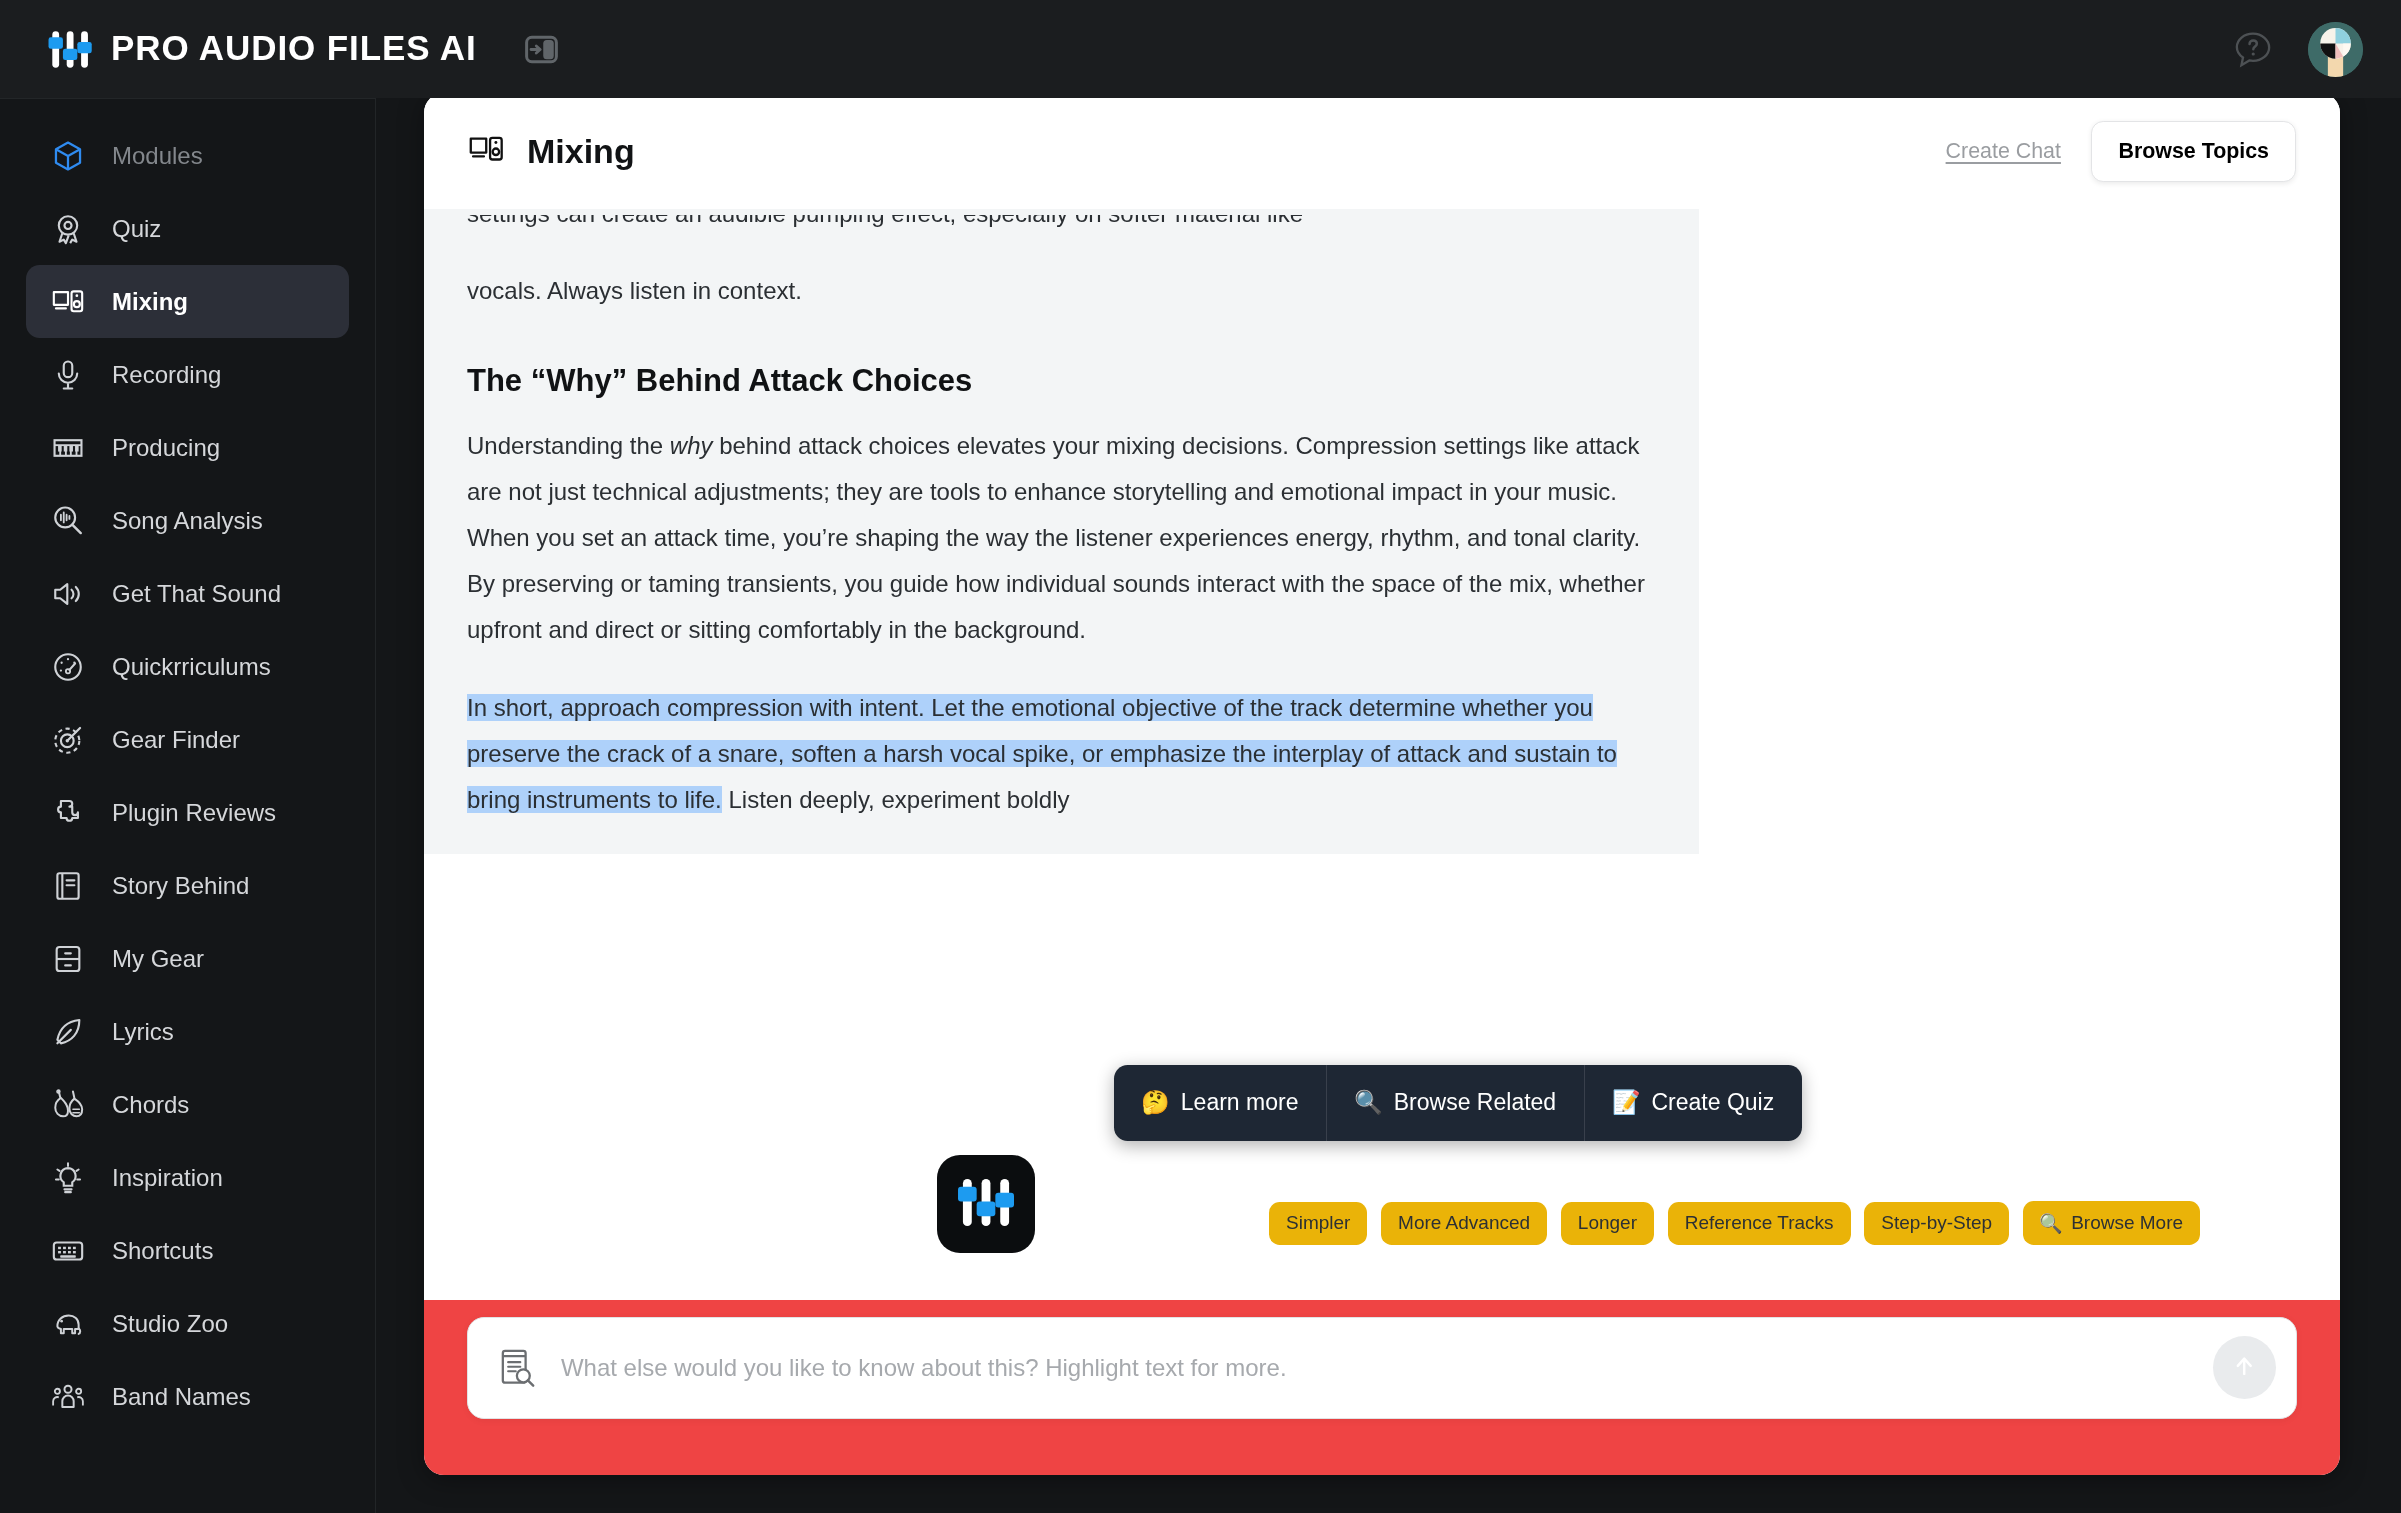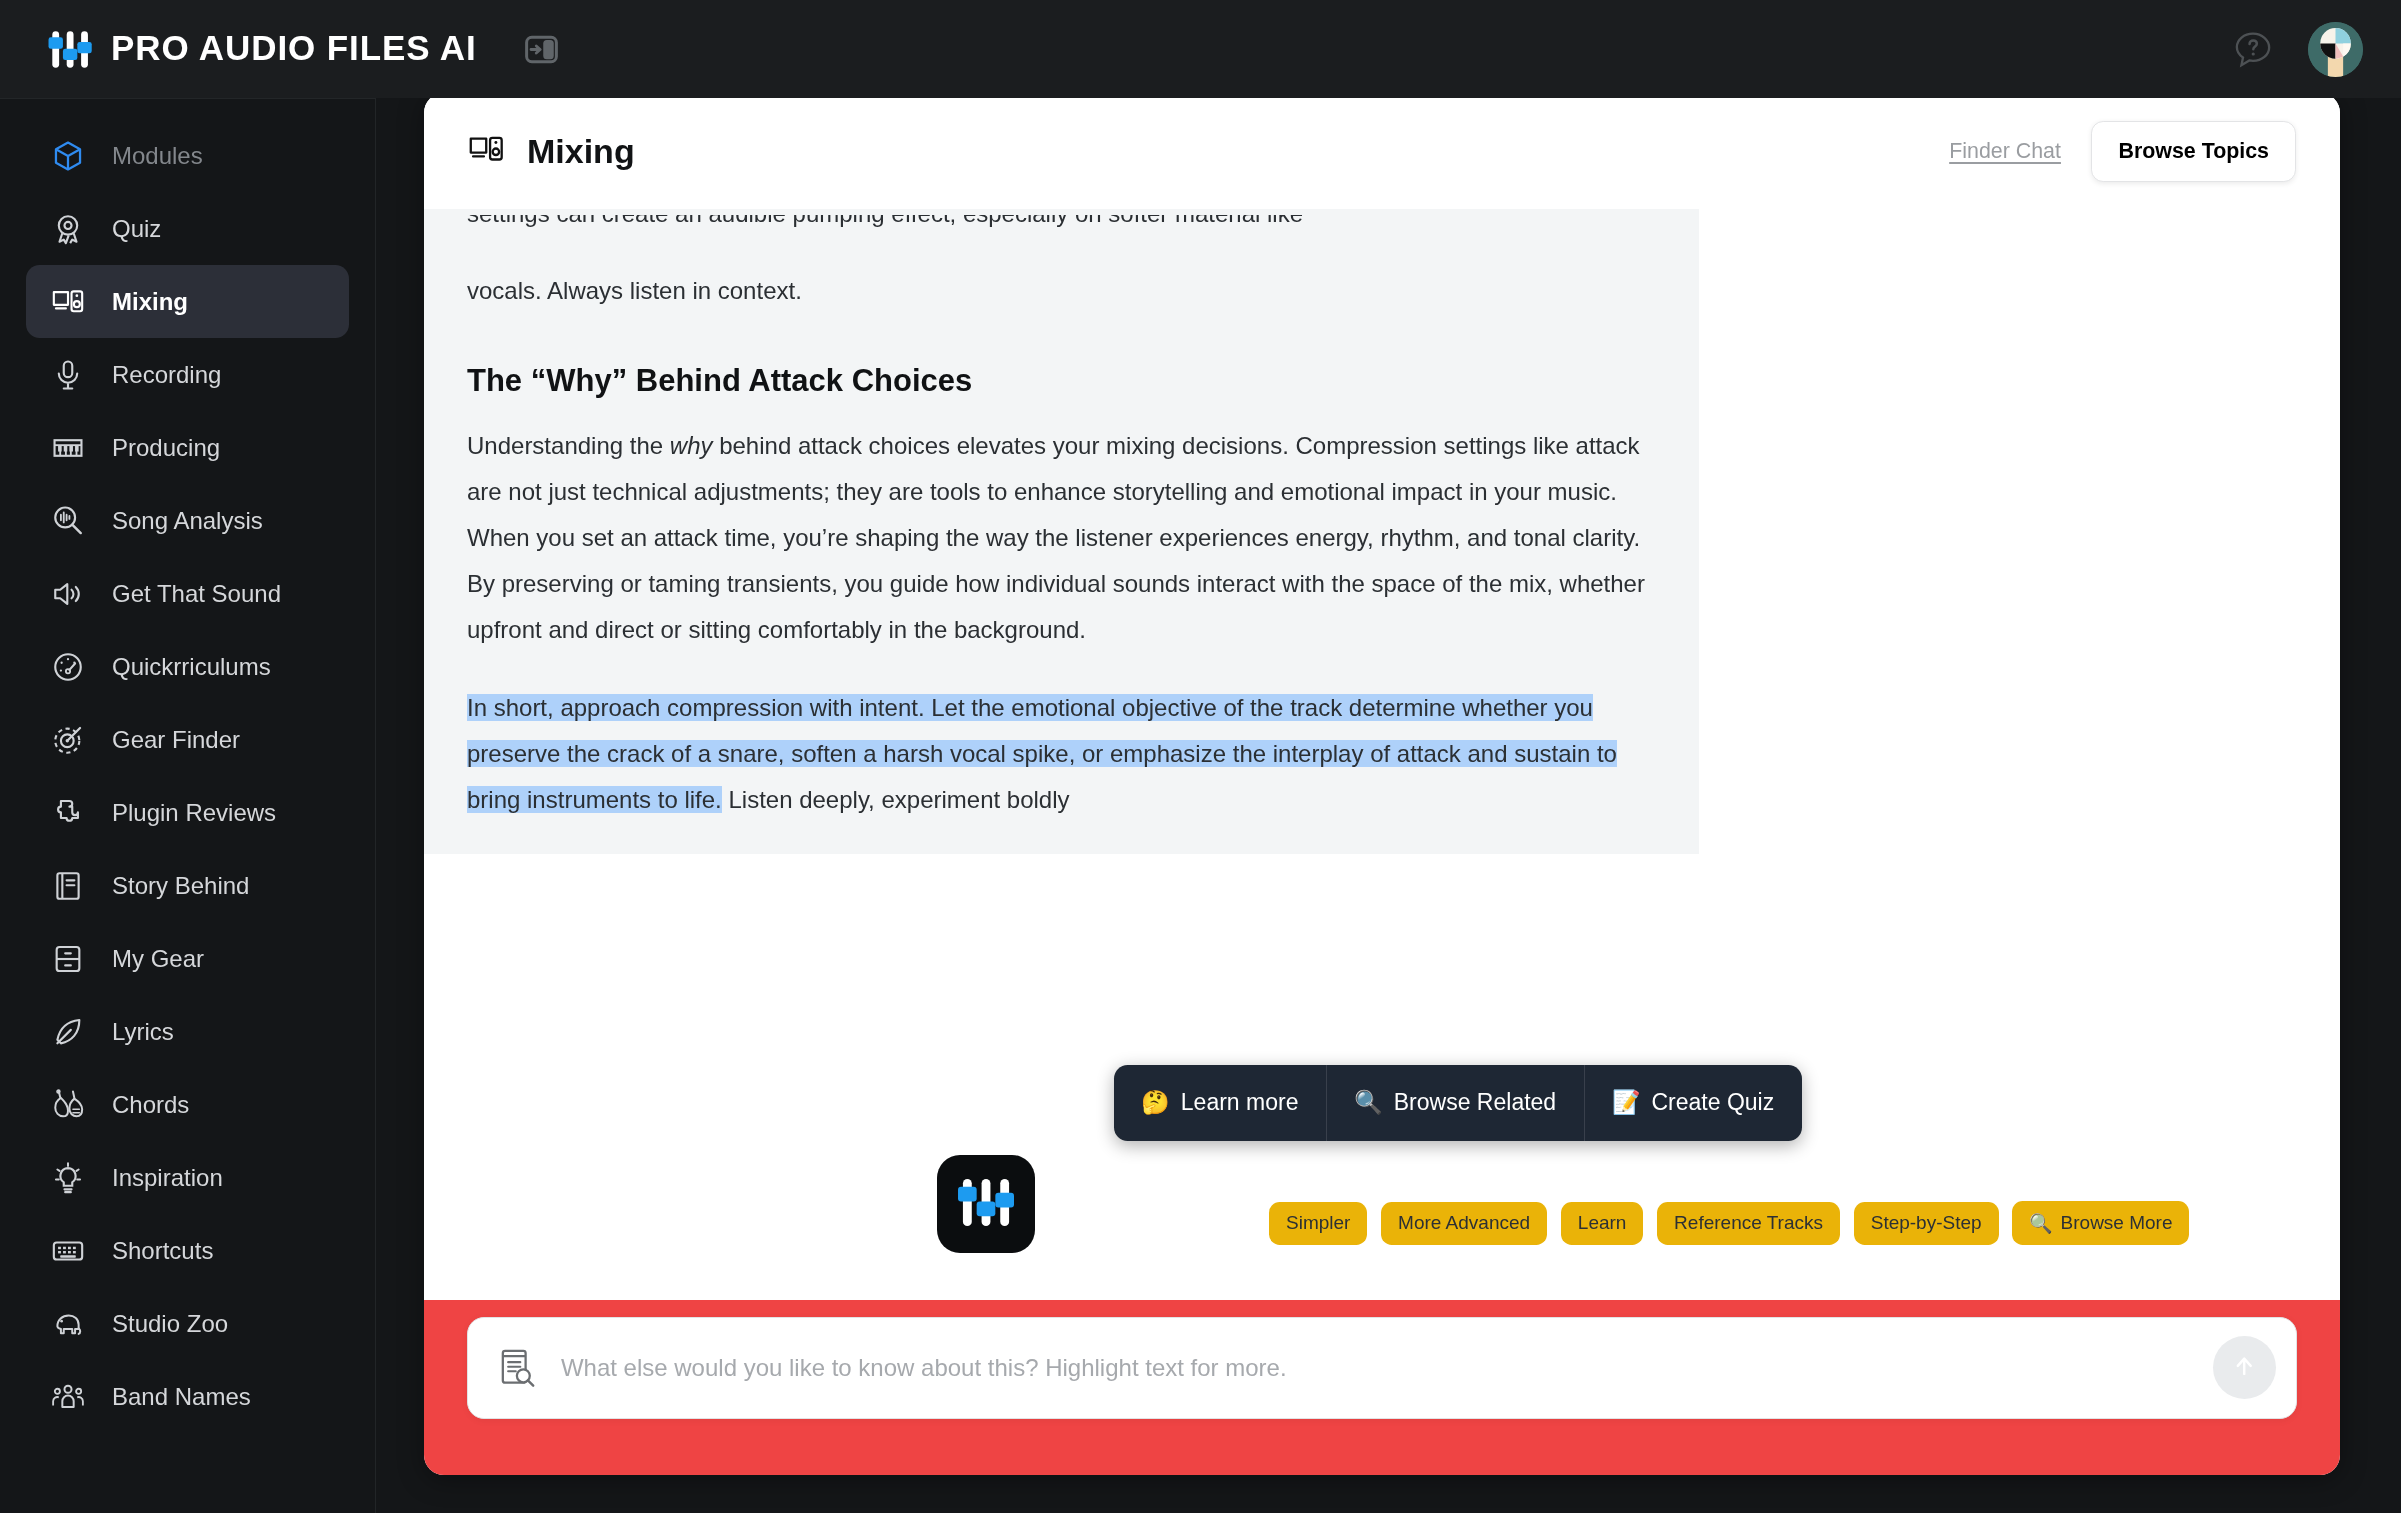--- a/index.html
+++ b/index.html
@@ -454,21 +454,21 @@
             <path d="M3 6h20v18H3z" fill="none" stroke="#111" stroke-width="3" stroke-linejoin="round"></path>
             <path d="M6 29h14" stroke="#111" stroke-width="3" stroke-linecap="round"></path>
             <rect x="28" y="5" width="15" height="28" rx="3" fill="none" stroke="#111" stroke-width="3"></rect>
             <circle cx="35.5" cy="11" r="1.9" fill="#111"></circle>
             <circle cx="35.5" cy="23" r="4.2" fill="none" stroke="#111" stroke-width="3"></circle>
           </svg>
         </span>
         <span class="panel-title-txt">Mixing</span>
       </div>
       <div class="panel-head-right">
-        <span class="clear-chat">Finder Chat</span>
+        <span class="clear-chat">Create Chat</span>
         <button class="browse-topics">Browse Topics</button>
       </div>
     </div>
 
     <div class="chat-body">
 
       <div class="msg-card">
         <div class="msg-inner">
           <div class="clip-top">
             <div class="p-txt">settings can create an audible pumping effect, especially on softer material like</div>
@@ -516,21 +516,21 @@
       </div>
 
       <div class="chips">
         <div class="chip">
           <span>Simpler</span>
         </div>
         <div class="chip">
           <span>More Advanced</span>
         </div>
         <div class="chip">
-          <span>Learn</span>
+          <span>Longer</span>
         </div>
         <div class="chip">
           <span>Reference Tracks</span>
         </div>
         <div class="chip">
           <span>Step-by-Step</span>
         </div>
         <div class="chip">
           <span>🔍</span>
           <span>Browse More</span>

